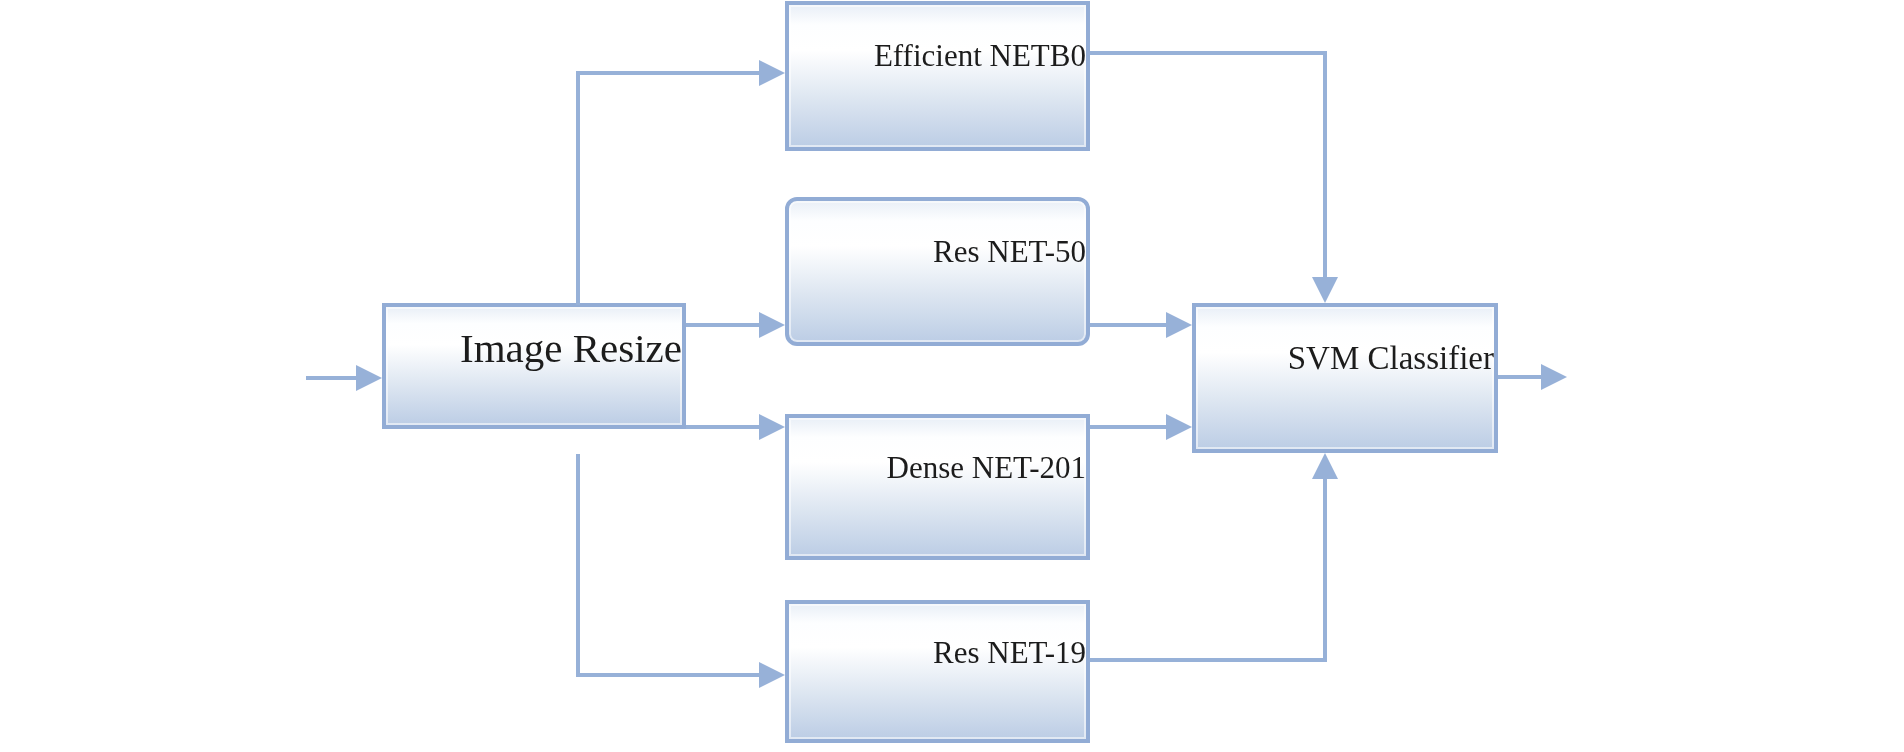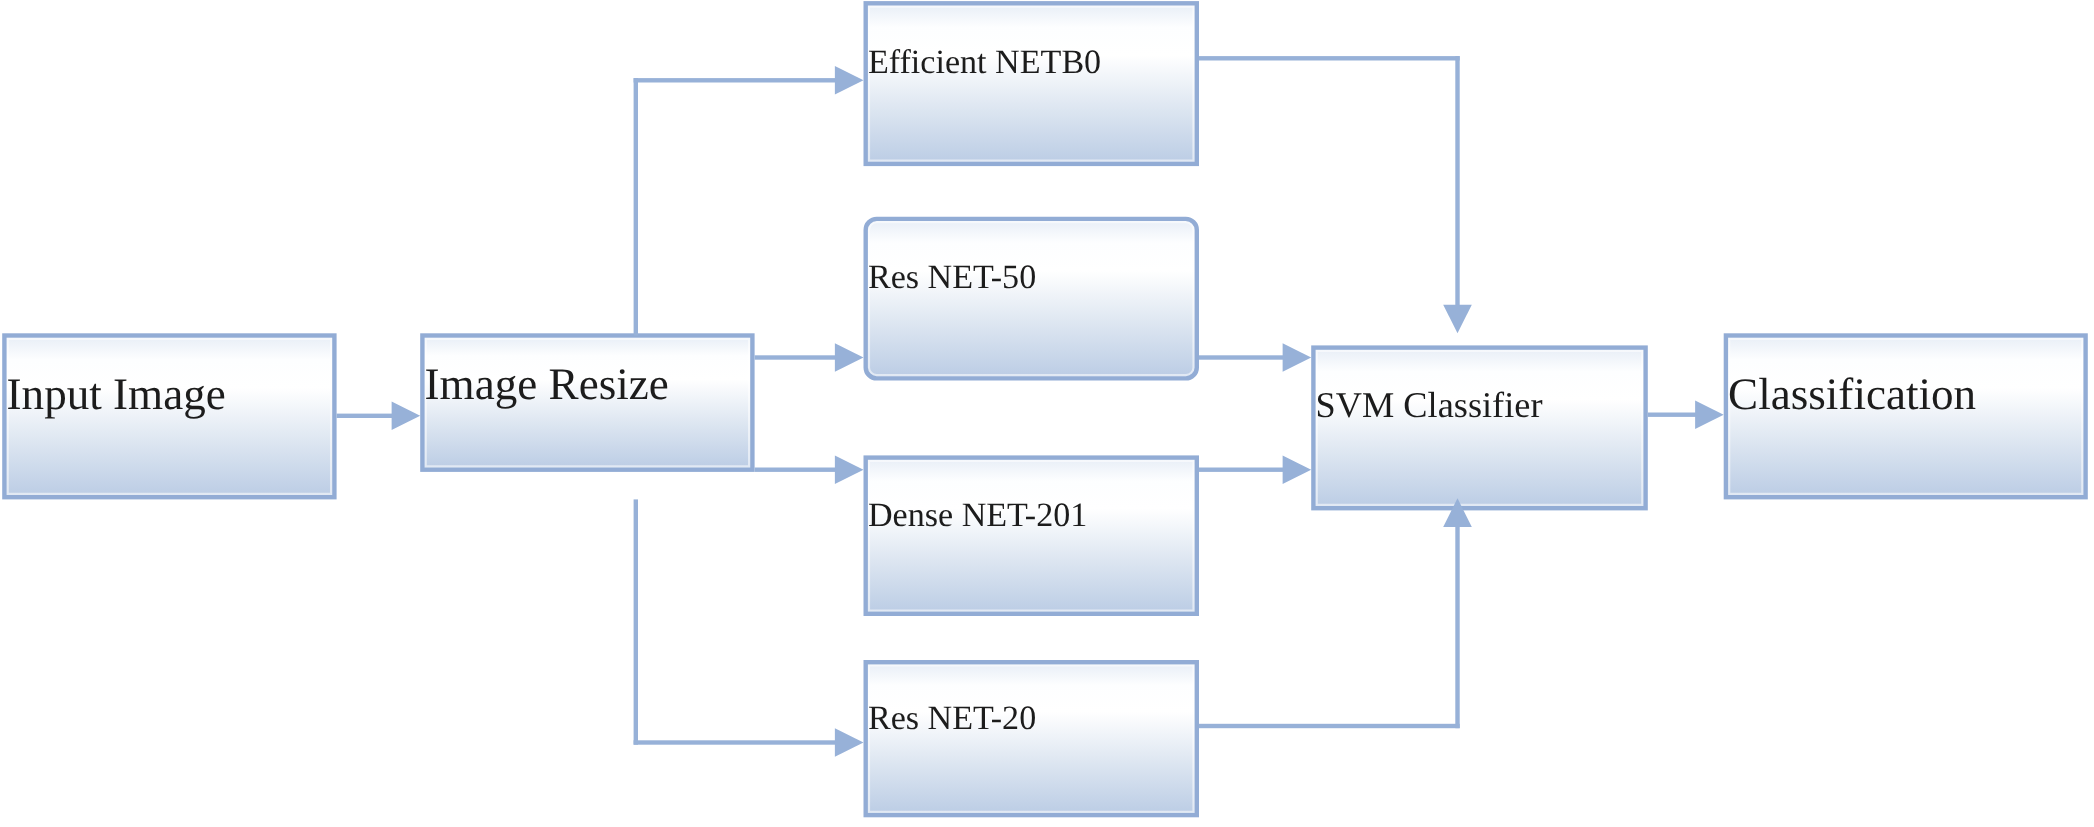--- a/index.html
+++ b/index.html
@@ -23,69 +23,63 @@
     box-sizing:border-box;
     border:4px solid var(--border);
     background:linear-gradient(180deg,#e9eff7 0%,#fdfeff 14%,#ffffff 32%,#dde6f1 66%,var(--fill-bottom) 100%);
     box-shadow:inset 0 0 0 2px rgba(255,255,255,0.55);
   }
   .node .label{
     position:absolute;
     left:0;right:0;
     top:36%;
     transform:translateY(-50%);
-    text-align:left;
+    text-align:right;
     white-space:nowrap;
     line-height:1.1;
   }
   .t-lg{font-size:41px;}
   .t-md{font-size:31px;}
   .t-svm{font-size:33px;}
   .seg{position:absolute;background:var(--line);}
   .arrow{position:absolute;width:0;height:0;}
   .arrow-right{border-top:13px solid transparent;border-bottom:13px solid transparent;border-left:26px solid var(--line);}
   .arrow-down{border-left:13px solid transparent;border-right:13px solid transparent;border-top:26px solid var(--line);}
   .arrow-up{border-left:13px solid transparent;border-right:13px solid transparent;border-bottom:26px solid var(--line);}
 </style>
 </head>
 <body>
 
 <div class="canvas">
 
-  <div class="node" style="left:2px;top:303px;width:304px;height:151px;">
-    <span class="label t-lg">Input Image</span>
-  </div>
 
   <div class="node" style="left:382px;top:303px;width:304px;height:126px;">
     <span class="label t-lg">Image Resize</span>
   </div>
 
   <div class="node" style="left:785px;top:1px;width:305px;height:150px;">
     <span class="label t-md">Efficient NETB0</span>
   </div>
 
   <div class="node" style="left:785px;top:197px;width:305px;height:149px;border-radius:12px;">
     <span class="label t-md">Res NET-50</span>
   </div>
 
   <div class="node" style="left:785px;top:402px;width:305px;height:146px;margin-top:12px;">
     <span class="label t-md">Dense NET-201</span>
   </div>
 
   <div class="node" style="left:785px;top:600px;width:305px;height:143px;">
-    <span class="label t-md">Res NET-20</span>
+    <span class="label t-md">Res NET-19</span>
   </div>
 
-  <div class="node" style="left:1192px;top:303px;width:306px;height:150px;margin-top:11px;">
+  <div class="node" style="left:1192px;top:303px;width:306px;height:150px;">
     <span class="label t-svm">SVM Classifier</span>
   </div>
 
-  <div class="node" style="left:1567px;top:303px;width:331px;height:151px;">
-    <span class="label t-lg">Classification</span>
-  </div>
 
   <div class="seg" style="left:306px;top:376px;width:52px;height:4px;"></div>
   <div class="arrow arrow-right" style="left:356px;top:365px;"></div>
 
   <div class="seg" style="left:576px;top:71px;width:4px;height:234px;"></div>
   <div class="seg" style="left:576px;top:71px;width:185px;height:4px;"></div>
   <div class="arrow arrow-right" style="left:759px;top:60px;"></div>
 
   <div class="seg" style="left:686px;top:323px;width:75px;height:4px;"></div>
   <div class="arrow arrow-right" style="left:759px;top:312px;"></div>

